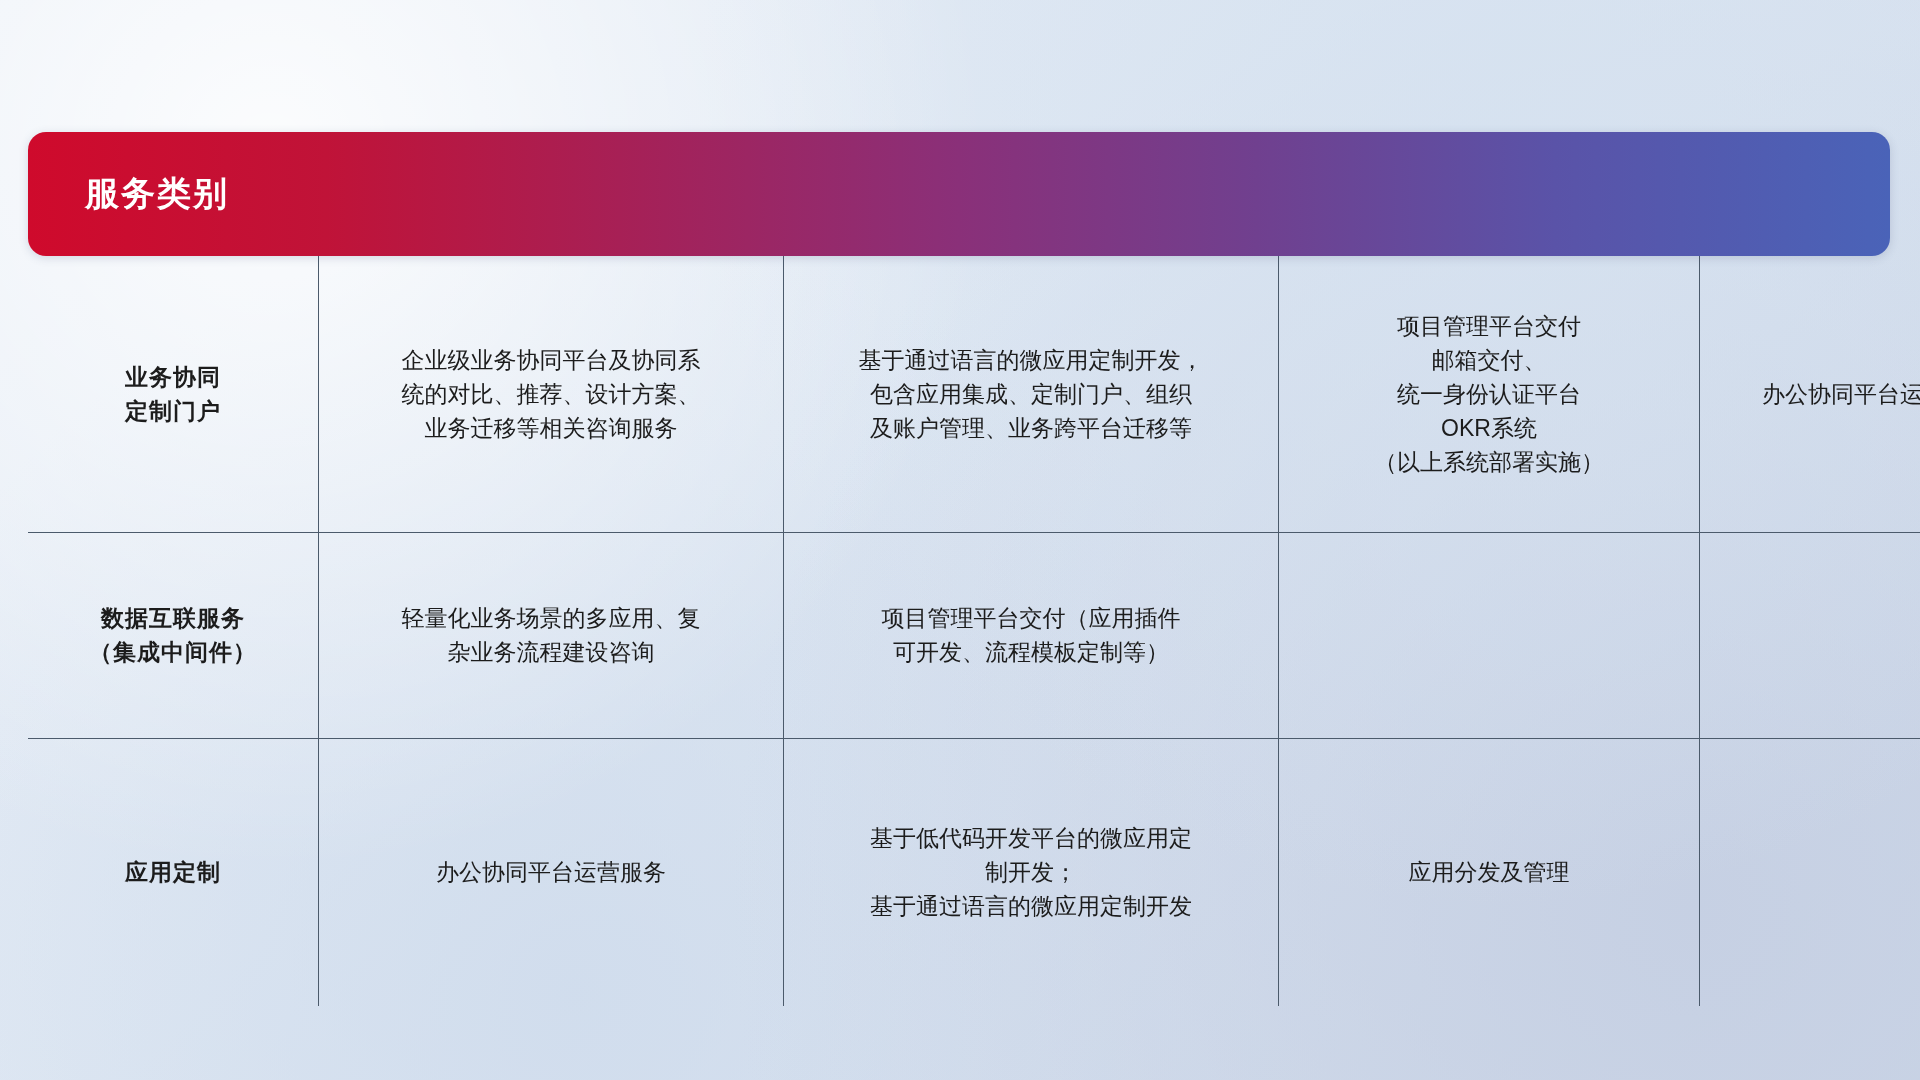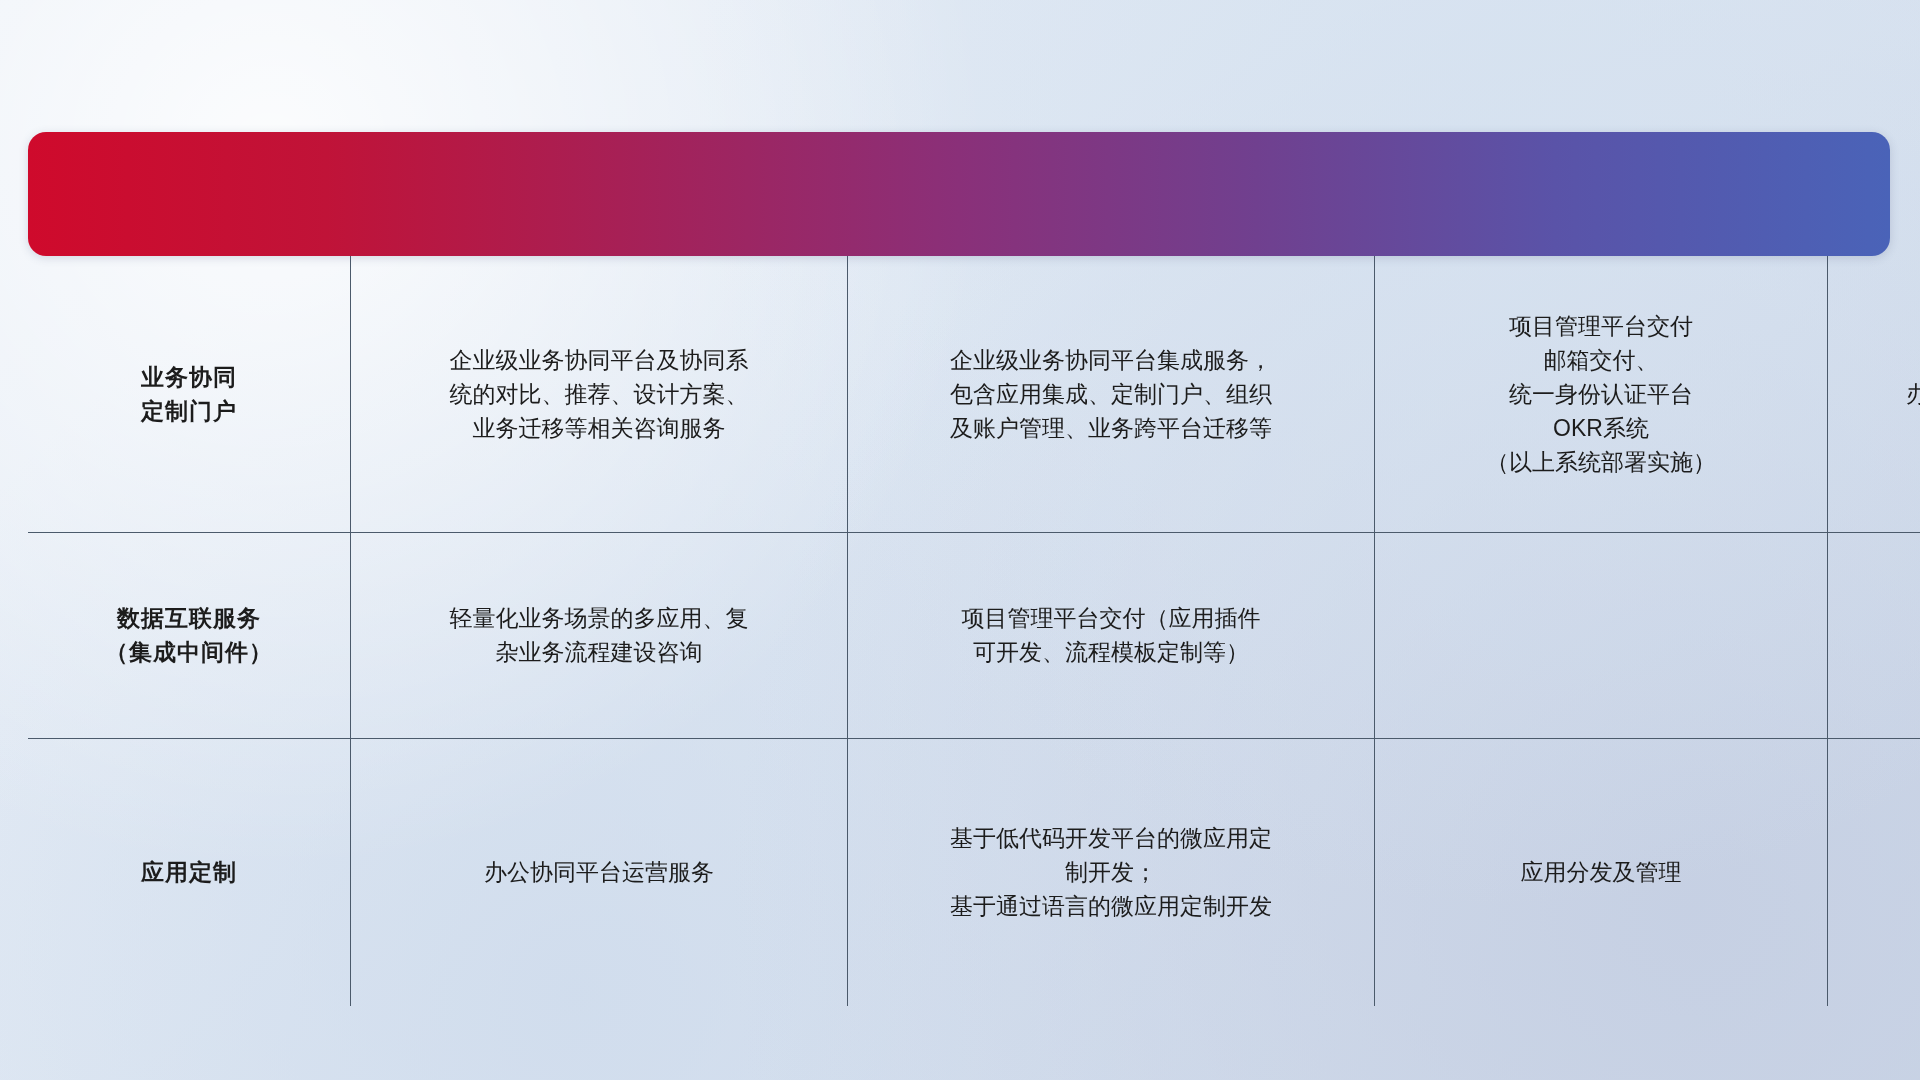--- a/index.html
+++ b/index.html
@@ -58,21 +58,21 @@
     table-layout: fixed;
     margin-top: 0;
   }
   .body-table td {
     border: 1px solid #4b5a6b;
     vertical-align: middle;
     text-align: center;
     color: #1c1c1c;
     font-size: 23px;
     line-height: 1.48;
-    padding: 14px 32px;
+    padding: 14px 16px;
     background: transparent;
   }
   .body-table tr td:first-child {
     border-left: none;
   }
   .body-table tr td:last-child {
     border-right: none;
   }
   .body-table tr:first-child td {
     border-top: none;
@@ -99,31 +99,32 @@
     white-space: pre-line;
   }
 </style>
 </head>
 <body>
 
 <div class="page">
   <div class="table-wrap">
 
     <div class="header-band">
+      <div class="header-cell hc0">服务类别</div>
     </div>
 
     <table class="body-table">
       <tbody>
         <tr class="r1">
           <td class="c0 cat-cell cell-text">业务协同
 定制门户</td>
           <td class="c1 cell-text">企业级业务协同平台及协同系
 统的对比、推荐、设计方案、
 业务迁移等相关咨询服务</td>
-          <td class="c2 cell-text">企业级业务协同平台集成服务，
+          <td class="c2 cell-text">基于通过语言的微应用定制开发，
 包含应用集成、定制门户、组织
 及账户管理、业务跨平台迁移等</td>
           <td class="c3 cell-text">项目管理平台交付
 邮箱交付、
 统一身份认证平台
 OKR系统
 （以上系统部署实施）</td>
           <td class="c4 cell-text">办公协同平台运营服务</td>
         </tr>
         <tr class="r2">

